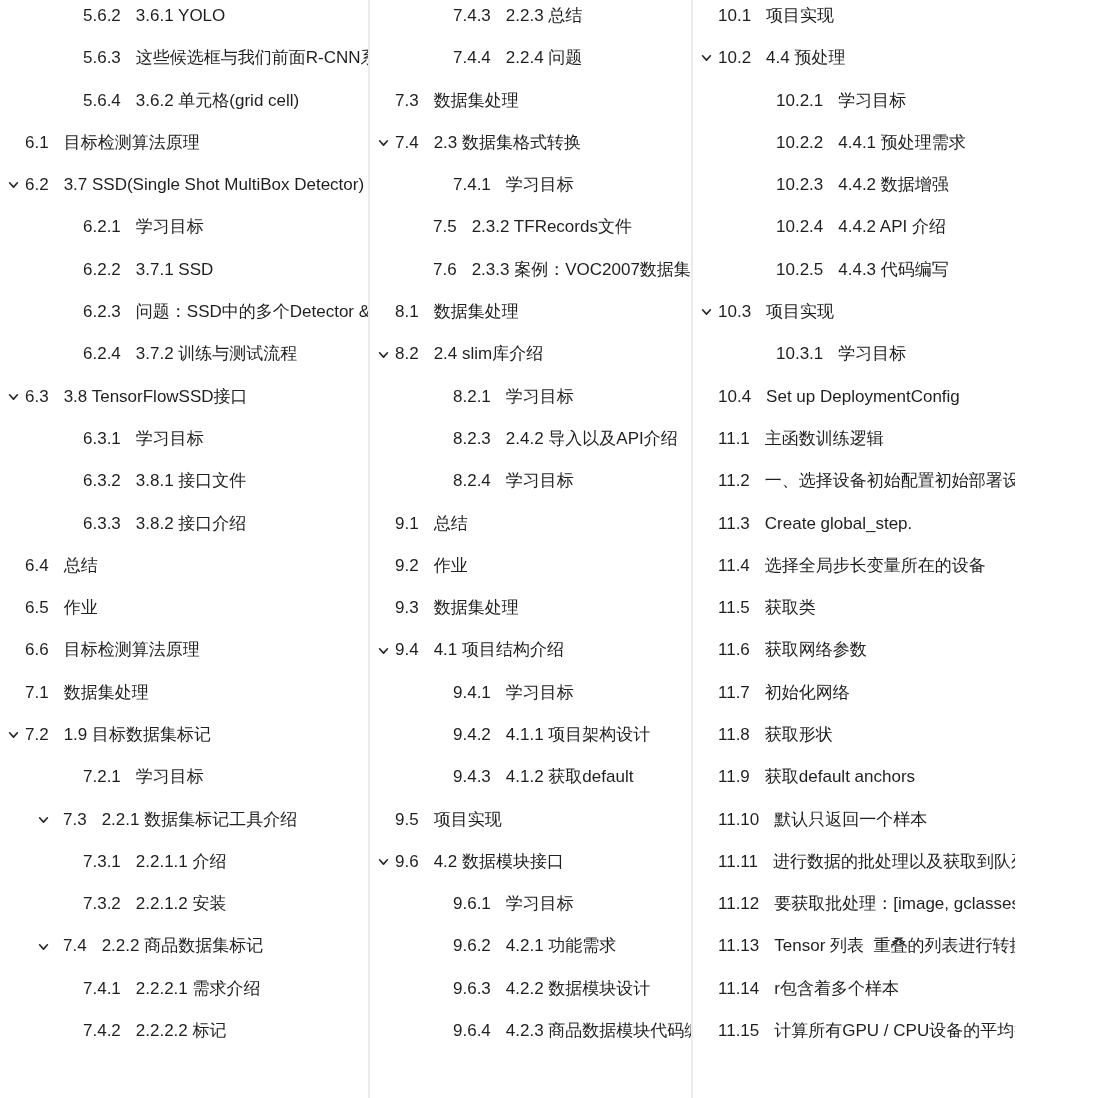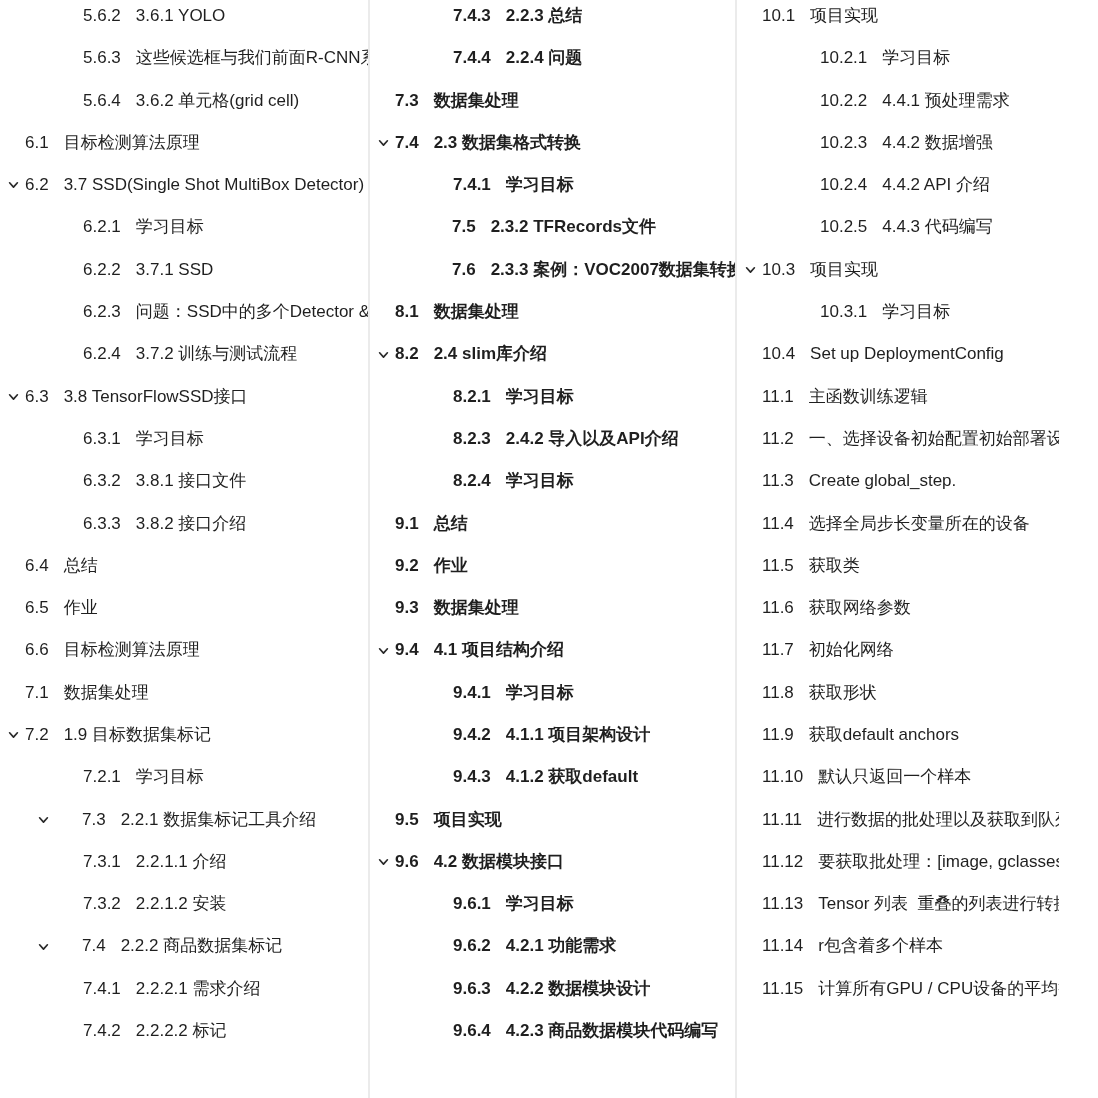--- a/index.html
+++ b/index.html
@@ -17,40 +17,40 @@
     width: 1098px; height: 1098px;
     background: #ffffff;
   }
   .col {
     position: relative;
     height: 100%;
     overflow: hidden;
     flex: none;
   }
   .col-1 { width: 368px; }
-  .col-2 { width: 365px; font-weight: bold; }
+  .col-2 { width: 321px; }
   .col-3 { width: 322px; }
   .divider {
     flex: none;
     width: 2px; height: 100%;
     background: #ebebeb;
   }
   .rows { margin-top: -5px; }
   .row {
     position: relative;
     height: 42.3px;
     display: flex;
     align-items: center;
     white-space: nowrap;
     font-size: 17px;
     line-height: 1.2;
     cursor: pointer;
   }
   .lvl0 { padding-left: 25px; }
-  .lvl1 { padding-left: 82px; }
+  .lvl1 { padding-left: 63px; }
   .lvl2 { padding-left: 83px; }
   .num   { flex: none; }
   .title { flex: none; margin-left: 15px; white-space: pre; }
   .chev {
     position: absolute;
     top: 50%;
     transform: translateY(-50%);
     width: 15px; height: 15px;
   }
   .lvl0 > .chev { left: 6px; }
@@ -296,20 +296,27 @@
         </div>
       </div>
     </div>
     <div class="divider"></div>
     <div class="col col-3">
       <div class="rows">
         <div class="row lvl0">
           <span class="num">10.1</span>
           <span class="title">项目实现</span>
         </div>
+        <div class="row lvl0">
+          <svg class="chev" viewBox="0 0 15 15">
+            <polyline points="3.6,5.3 7.5,9.6 11.4,5.3" fill="none" stroke="#2b2b2b" stroke-width="1.7" stroke-linecap="round" stroke-linejoin="round"></polyline>
+          </svg>
+          <span class="num">10.2</span>
+          <span class="title">4.4 预处理</span>
+        </div>
         <div class="row lvl2">
           <span class="num">10.2.1</span>
           <span class="title">学习目标</span>
         </div>
         <div class="row lvl2">
           <span class="num">10.2.2</span>
           <span class="title">4.4.1 预处理需求</span>
         </div>
         <div class="row lvl2">
           <span class="num">10.2.3</span>

